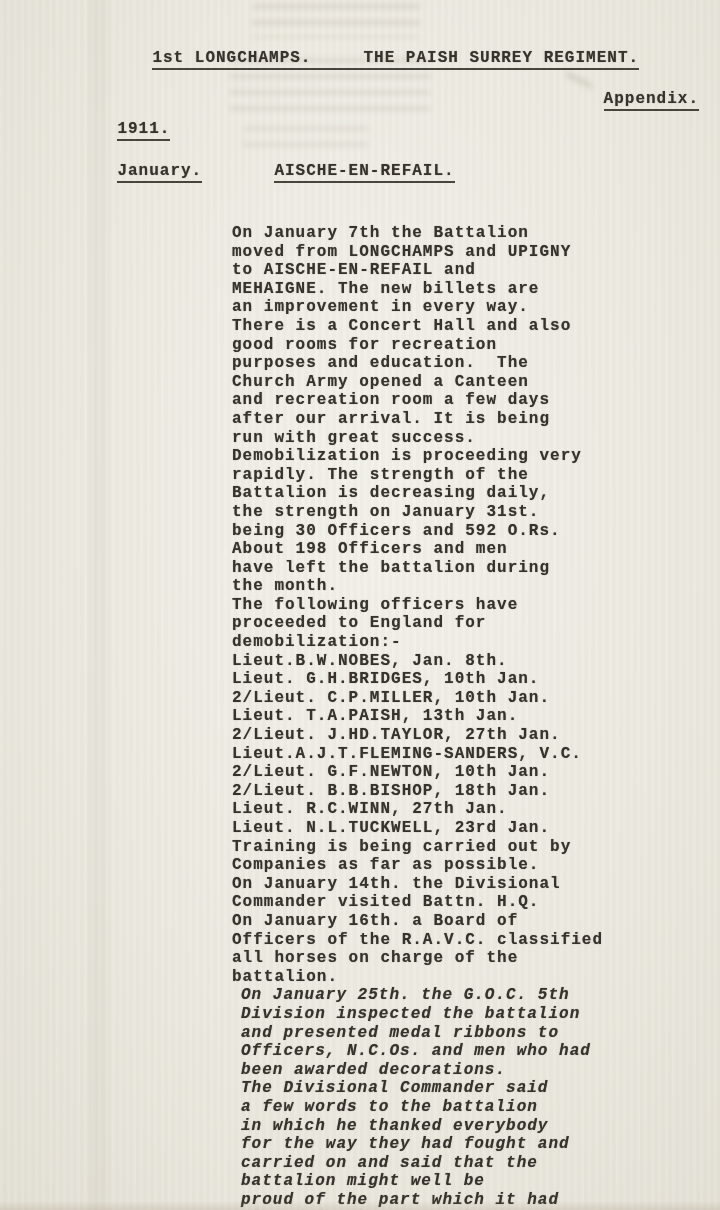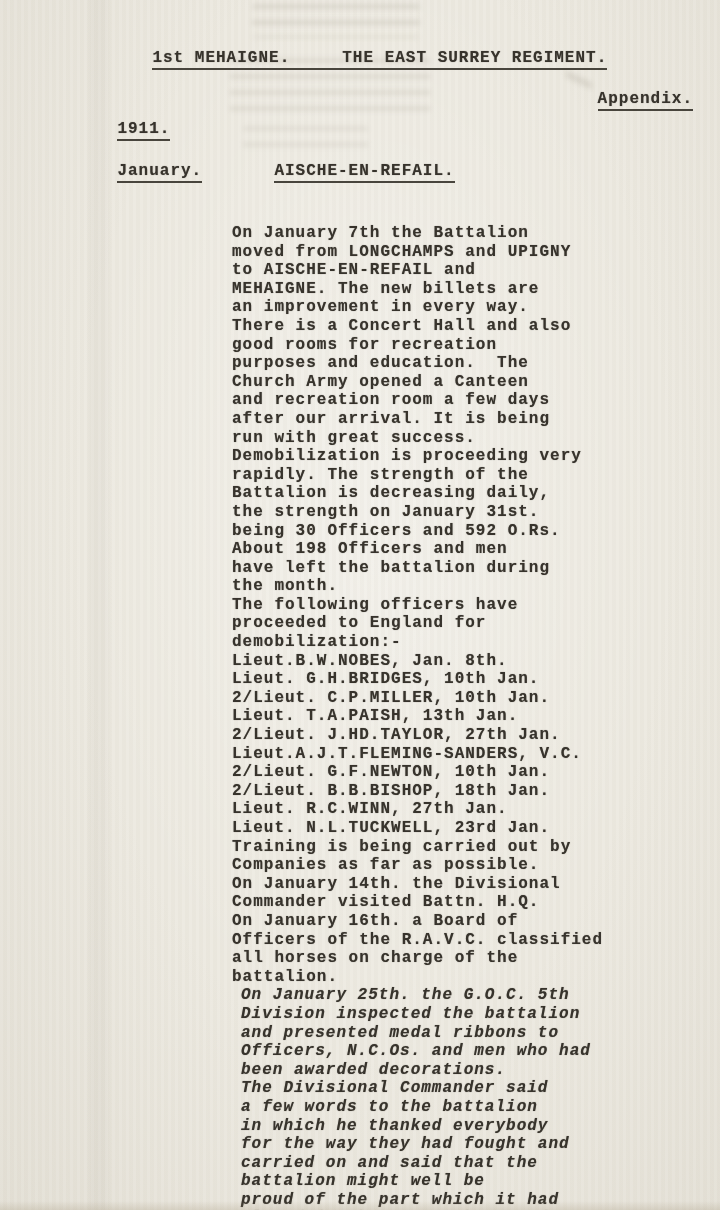--- a/index.html
+++ b/index.html
@@ -31,21 +31,21 @@
     white-space: pre;
     text-shadow: 0 0 1px rgba(55,51,44,0.55);
   }
   .abs { position: absolute; }
   .ul {
     border-bottom: 2px solid rgba(49,45,38,0.88);
     padding-bottom: 1px;
   }
   .title-row { left: 110px; top: 31px; }
   .title-gap { display: inline-block; width: 52px; }
-  .appendix { right: 27px; top: 72px; }
+  .appendix { right: 21px; top: 72px; }
   .year { left: 75px; top: 102px; }
   .month { left: 75px; top: 144px; }
   .place { left: 232px; top: 144px; }
   .body-col {
     left: 232px;
     top: 170px;
     width: 470px;
   }
   .line {
     line-height: 18.6px;
@@ -85,21 +85,21 @@
 <body>
 
 <div class="page">
 
   <div class="smudge smudge-a"></div>
   <div class="smudge smudge-b"></div>
   <div class="smudge smudge-c"></div>
   <div class="smudge smudge-d"></div>
 
   <div class="abs tw title-row">
-    <span class="ul"><span>1st MEHAIGNE.</span><span class="title-gap"></span><span>THE EAST SURREY REGIMENT.</span></span>
+    <span class="ul"><span>1st LONGCHAMPS.</span><span class="title-gap"></span><span>THE PAISH SURREY REGIMENT.</span></span>
   </div>
 
   <div class="abs tw appendix">
     <span class="ul">Appendix.</span>
   </div>
 
   <div class="abs tw year">
     <span class="ul">1911.</span>
   </div>
 

